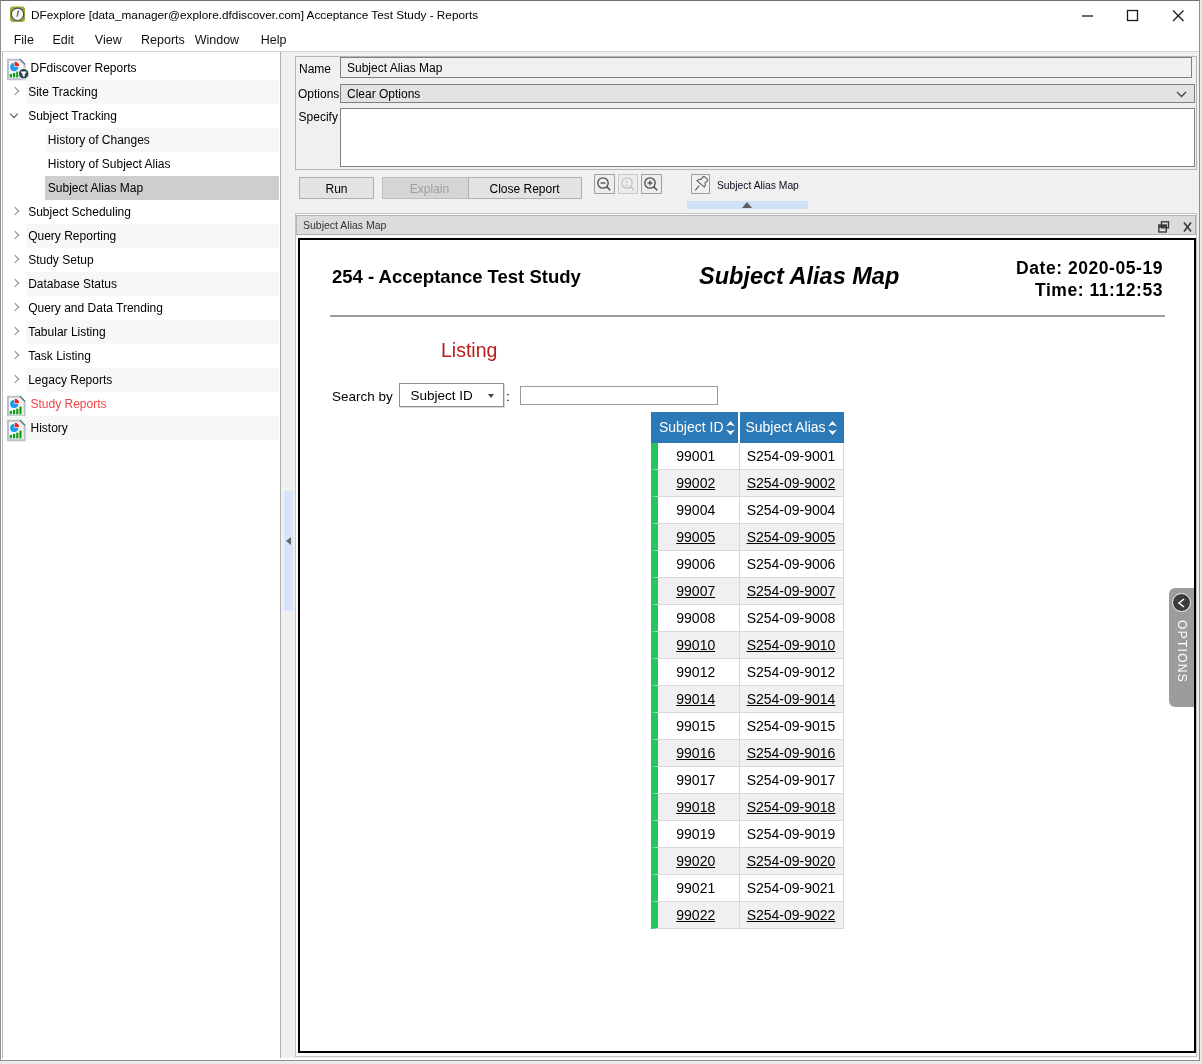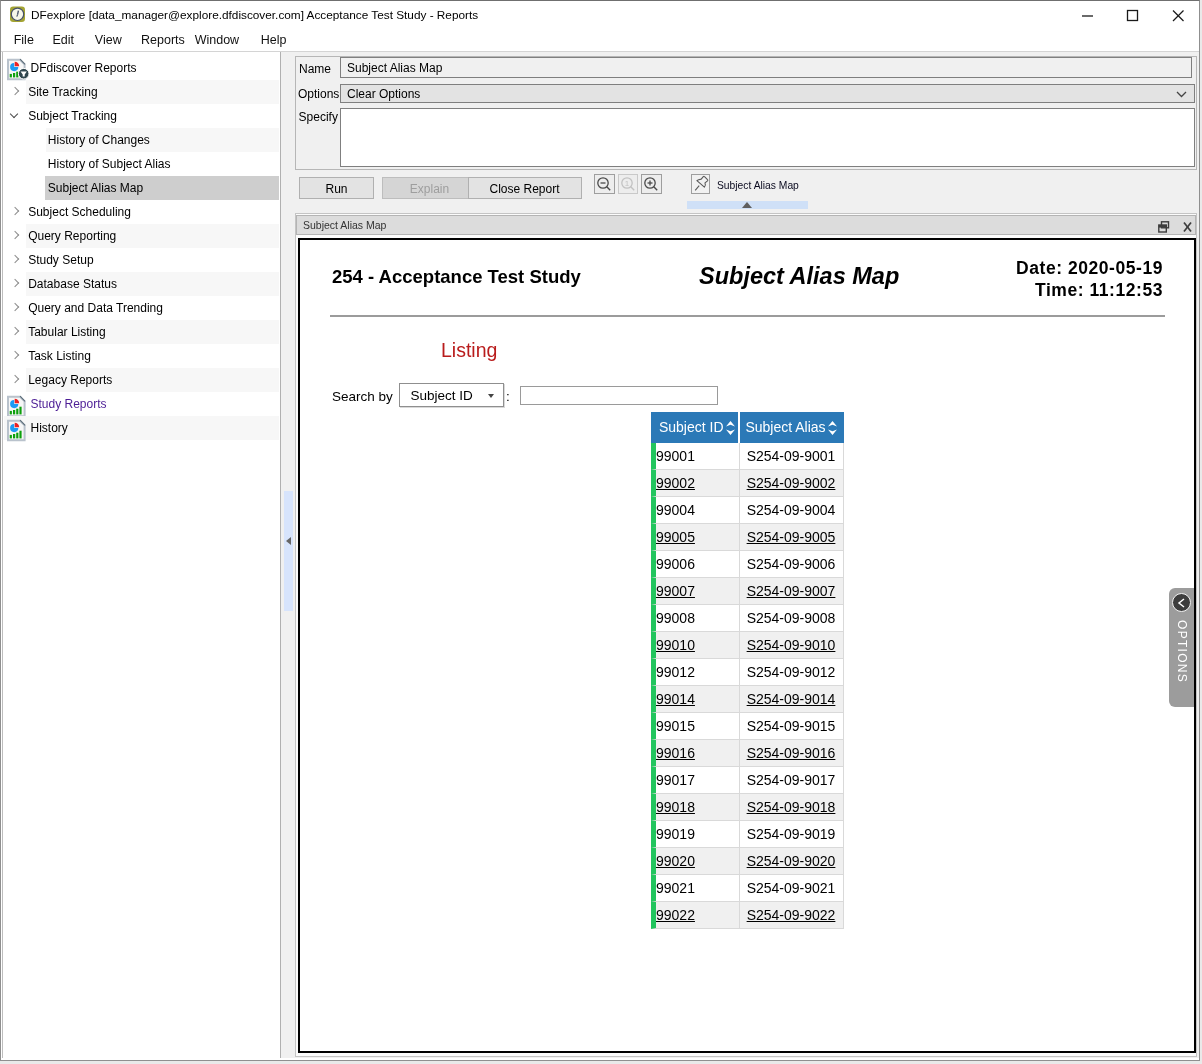--- a/index.html
+++ b/index.html
@@ -52,21 +52,21 @@
 #rpt-select span { position:absolute; left:11px; top:4px; font-size:13.5px; color:#000; }
 #rpt-seltri { position:absolute; left:88px; top:10px; width:0; height:0; border-left:3.5px solid transparent; border-right:3.5px solid transparent; border-top:4.5px solid #444; }
 #rpt-colon { left:506px; top:389px; font-size:13.5px; color:#000; }
 #rpt-input { left:520px; top:386px; width:198px; height:19px; background:#fff; border:1px solid #9a9a9a; }
 
 #rtable { left:651px; top:412px; border-collapse:separate; border-spacing:0; font-size:14px; }
 #rtable th { background:#2b79b7; color:#fff; font-weight:normal; height:31px; font-size:14px; }
 #rtable th.c1 { width:88.5px; border-right:2px solid #fff; padding-left:6px; }
 #rtable th.c2 { width:104px; }
 #rtable td { height:27px; border-bottom:1px solid #d9d9d9; color:#000; }
-#rtable td.c1 { text-align:left; padding-right:5px; border-left:5px solid #22c55e; border-right:1px solid #d9d9d9; }
+#rtable td.c1 { text-align:center; padding-right:5px; border-left:7px solid #22c55e; border-right:1px solid #d9d9d9; }
 #rtable td.c2 { text-align:center; border-right:1px solid #d9d9d9; }
 #rtable tr.alt td { background:#f0f0f0;text-decoration:underline; }
 .sorticon { display:inline-block; vertical-align:middle; margin-left:1px; margin-top:-2px; }
 
 #opttab { left:1169px; top:588px; width:25px; height:119px; background:#9c9c9c; border-radius:6px 0 0 6px; }
 #optcircle { left:1172px; top:593px; width:19px; height:19px; border-radius:50%; background:#3d3d3d; border:1.5px solid #f2f2f2; }
 #opttext { left:1169px; top:620px; width:25px; height:80px; }
 #opttext span { position:absolute; left:-27px; top:33px; width:80px; transform:rotate(90deg); font-size:12px; letter-spacing:1.3px; color:#fff; }
 
 #bstrip { left:0; top:1061px; width:1202px; height:3px; background:#e9e9e9; z-index:51; }
@@ -171,21 +171,21 @@
       <svg style="position:absolute;left:4px;top:2px" width="22" height="24" viewBox="0 0 22 24">
         <path d="M3,2.7 L15,2.7 L19.6,7.3 L19.6,22.3 L3,22.3 Z" fill="#f6f6f6" stroke="#b9c2cc" stroke-width="2"></path>
         <path d="M15,2.2 L20.1,7.3" stroke="#5a6b77" stroke-width="1.1"></path>
         <path d="M9.2,6 A4.1,4.1 0 1 0 13.3,10.1 L9.2,10.1 Z" fill="#1e9bf4"></path>
         <path d="M9.7,9.2 L9.7,4.7 A4.5,4.5 0 0 1 14.2,9.2 Z" fill="#ee2222"></path>
         <rect x="4.7" y="16.9" width="2.2" height="3.5" fill="#0ca00c"></rect>
         <rect x="8" y="16" width="2.2" height="4.4" fill="#0ca00c"></rect>
         <rect x="11.2" y="14.7" width="2.2" height="5.7" fill="#0ca00c"></rect>
         <rect x="14.4" y="12.7" width="2.2" height="7.7" fill="#0ca00c"></rect>
       </svg>
-      <span class="lbl" style="left:29.5px;color:#4c1d95">Study Reports</span>
+      <span class="lbl" style="left:29.5px;color:#ef4444">Study Reports</span>
     </div>
 <div class="trow" style="top:364px">
       <div class="bg" style="left:3px;background:#f7f7f7"></div>
       <svg style="position:absolute;left:4px;top:2px" width="22" height="24" viewBox="0 0 22 24">
         <path d="M3,2.7 L15,2.7 L19.6,7.3 L19.6,22.3 L3,22.3 Z" fill="#f6f6f6" stroke="#b9c2cc" stroke-width="2"></path>
         <path d="M15,2.2 L20.1,7.3" stroke="#5a6b77" stroke-width="1.1"></path>
         <path d="M9.2,6 A4.1,4.1 0 1 0 13.3,10.1 L9.2,10.1 Z" fill="#1e9bf4"></path>
         <path d="M9.7,9.2 L9.7,4.7 A4.5,4.5 0 0 1 14.2,9.2 Z" fill="#ee2222"></path>
         <rect x="4.7" y="16.9" width="2.2" height="3.5" fill="#0ca00c"></rect>
         <rect x="8" y="16" width="2.2" height="4.4" fill="#0ca00c"></rect>

